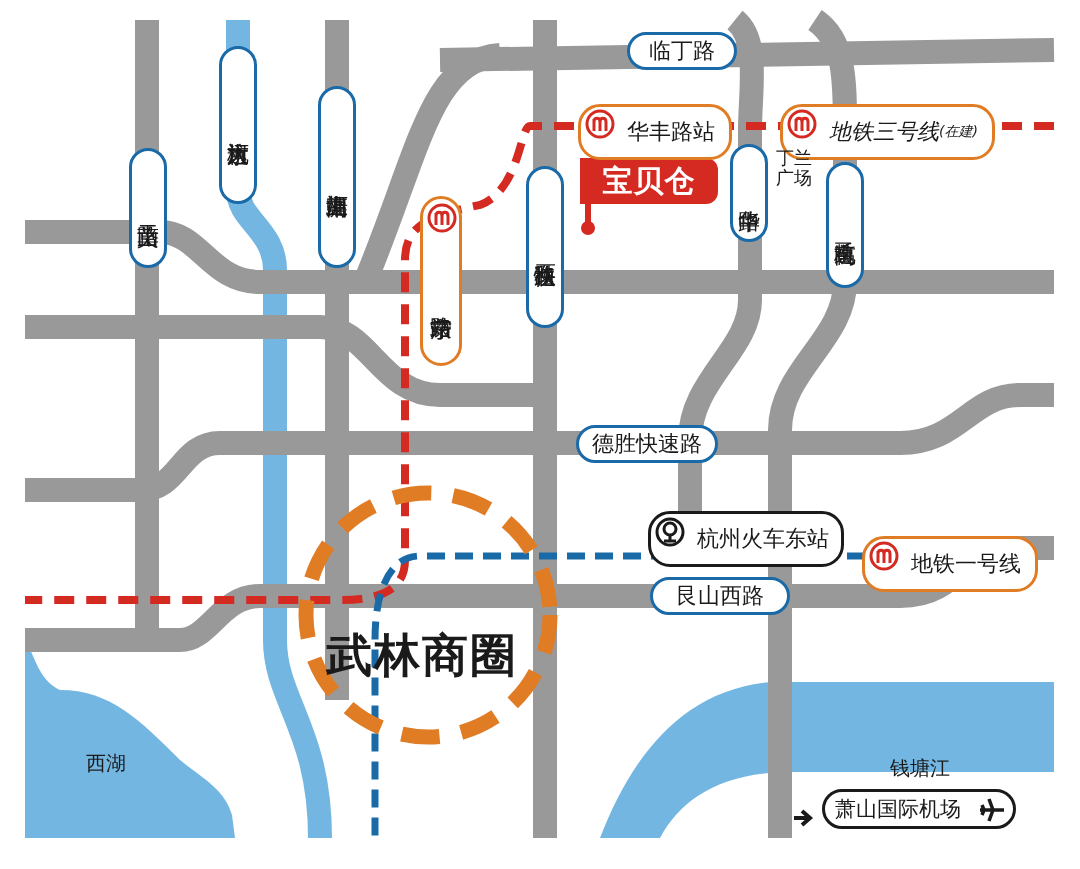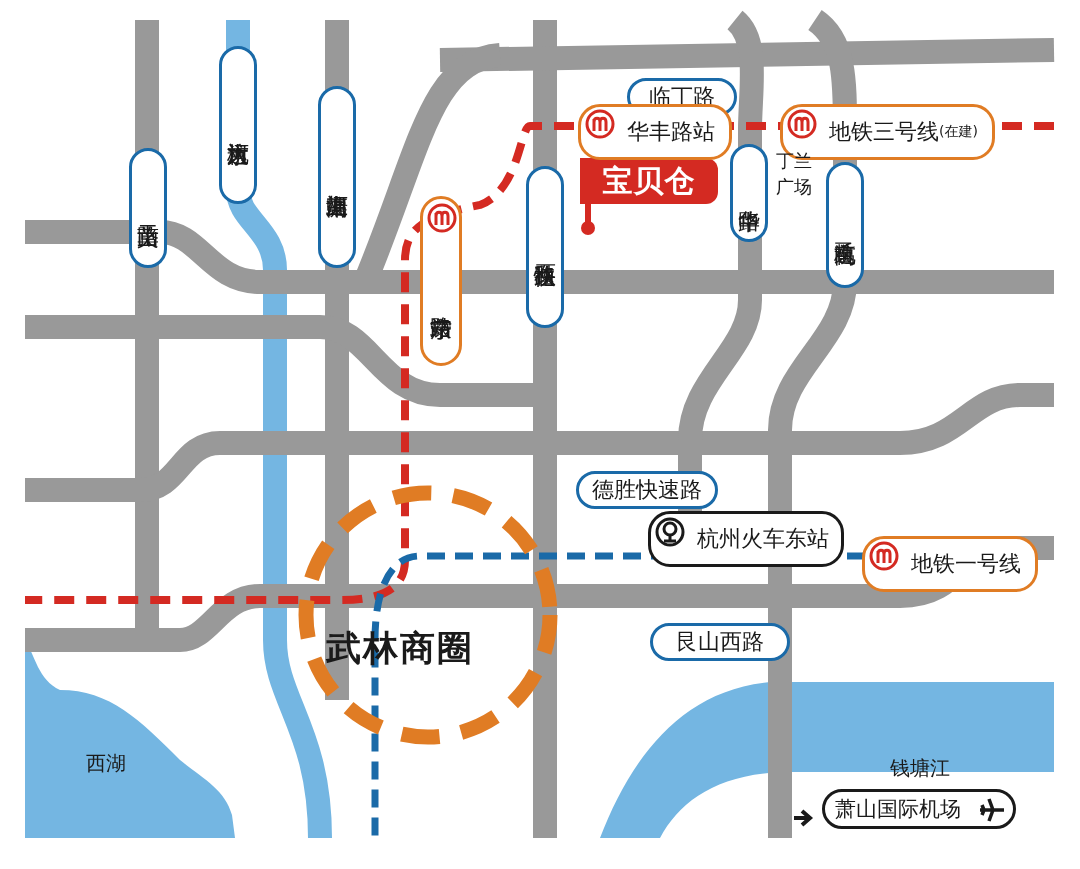--- a/index.html
+++ b/index.html
@@ -1,32 +1,32 @@
 <!DOCTYPE html>
 <html><head>
   <meta charset="utf-8">
   <style>
     html, body { margin: 0; padding: 0; background: #ffffff; }
     #map { position: relative; width: 1080px; height: 869px; overflow: hidden; background: #ffffff;
       font-family: "DejaVu Sans", "Liberation Sans", sans-serif; }
     svg.base { position: absolute; left: 0; top: 0; }
     .label { position: absolute; box-sizing: border-box; background: #fff; color: #1a1a1a;
       display: flex; align-items: center; justify-content: center; white-space: nowrap; }
-    .road-h { border: 3px solid #1a6aa8; border-radius: 20px; height: 38px; font-size: 22px; padding: 8px 10px; margin-top: 46px; }
+    .road-h { border: 3px solid #1a6aa8; border-radius: 20px; height: 38px; font-size: 22px; padding: 8px 10px; }
     .road-v { border: 3px solid #1a6aa8; border-radius: 20px; width: 38px; font-size: 22px;
       writing-mode: vertical-rl; text-orientation: upright; padding: 8px 0; line-height: 1; }
     .metro { border: 3px solid #e07c24; border-radius: 22px; height: 56px; font-size: 22px; padding: 0 14px 0 46px; }
     .metro .icon { position: absolute; left: 4px; top: 2px; width: 30px; height: 30px; }
     .metro-v { border: 3px solid #e07c24; border-radius: 22px; width: 42px; font-size: 22px;
       writing-mode: vertical-rl; text-orientation: upright; padding: 44px 0 8px 0; line-height: 1; }
     .metro-v .icon { position: absolute; left: 4px; top: 4px; width: 30px; height: 30px; }
     .small { font-size: 14px; text-align: center; }
     .plain { position: absolute; color: #1a1a1a; font-size: 20px; }
-    .plain-v { position: absolute; color: #1a1a1a; font-size: 18px; line-height: 26px; }
-    .big { position: absolute; font-size: 35px; font-weight: bold; color: #1a1a1a; letter-spacing: 2px; font-family: Liberation Serif, serif; }
+    .plain-v { position: absolute; color: #1a1a1a; font-size: 18px; line-height: 20px; }
+    .big { position: absolute; font-size: 46px; font-weight: bold; color: #1a1a1a; letter-spacing: 2px; font-family: Liberation Serif, serif; }
     .rail { border: 3px solid #1a1a1a; border-radius: 22px; height: 56px; font-size: 22px; padding: 0 12px 0 46px; }
     .rail .icon { position: absolute; left: 4px; top: 3px; width: 30px; height: 30px; }
     .airport { border: 3px solid #1a1a1a; border-radius: 22px; height: 40px; font-size: 21px; padding: 0 52px 0 10px; }
     .airport .icon { position: absolute; right: 6px; top: 3px; width: 30px; height: 30px; }
     .brand { position: absolute; left: 580px; top: 158px; width: 138px; height: 46px; background: #d42a22;
       border-radius: 0 12px 12px 0; color: #fff; font-size: 30px; font-weight: bold;
       display: flex; align-items: center; justify-content: center; letter-spacing: 1px; }
   </style>
 </head>
 <body>
@@ -78,21 +78,21 @@
   <div class="label road-h" style="left:576px;top:425px;width:142px;">德胜快速路</div>
   <div class="label road-h" style="left:650px;top:577px;width:140px;">艮山西路</div>
 
   <div class="label metro" style="left:578px;top:104px;">
     <svg class="icon" viewBox="0 0 30 30">
         <circle cx="15" cy="15" r="13" fill="none" stroke="#d42a22" stroke-width="3"></circle>
         <path d="M9,22 L9,10 M9,13 C9,8 15,8 15,13 L15,22 M15,13 C15,8 21,8 21,13 L21,22" stroke="#d42a22" stroke-width="3" fill="none"></path>
       </svg>
     <span>华丰路站</span>
   </div>
-  <div class="label metro" style="left:780px;top:104px;">
+  <div class="label metro" style="left:780px;top:104px;font-style:italic;">
     <svg class="icon" viewBox="0 0 30 30">
         <circle cx="15" cy="15" r="13" fill="none" stroke="#d42a22" stroke-width="3"></circle>
         <path d="M9,22 L9,10 M9,13 C9,8 15,8 15,13 L15,22 M15,13 C15,8 21,8 21,13 L21,22" stroke="#d42a22" stroke-width="3" fill="none"></path>
       </svg>
     <span>地铁三号线</span>
       <span class="small">(在建)</span>
   </div>
   <div class="label metro-v" style="left:420px;top:196px;height:170px;">
     <svg class="icon" viewBox="0 0 30 30">
         <circle cx="15" cy="15" r="13" fill="none" stroke="#d42a22" stroke-width="3"></circle>

